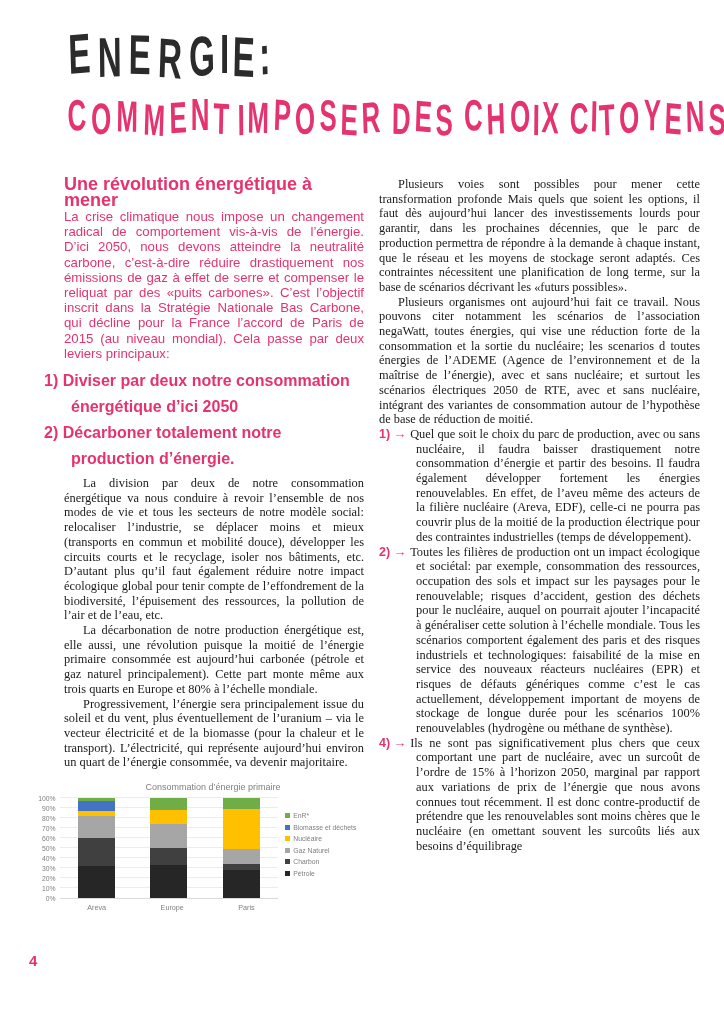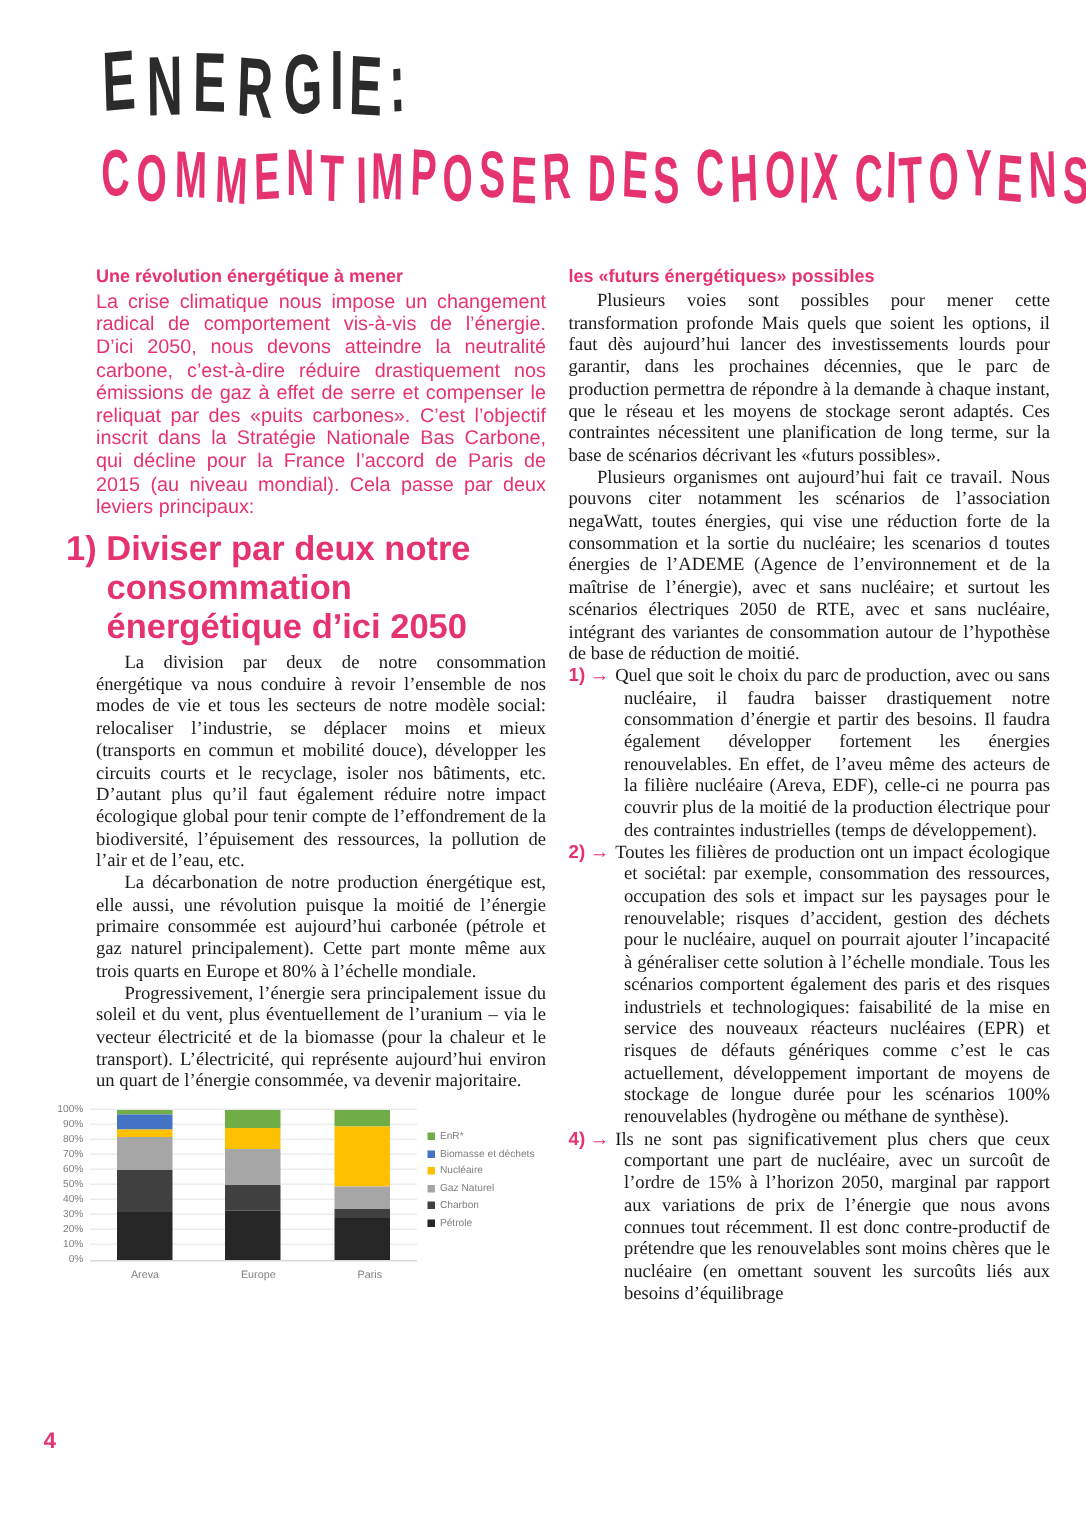--- a/index.html
+++ b/index.html
@@ -8,24 +8,24 @@
   
   .masthead{position:absolute;left:64px;top:30px;width:640px;}
   .title-line{display:block;font-weight:700;white-space:nowrap;}
   .title-black{font-size:46px;color:#2b2b2b;letter-spacing:2px;}
   .title-pink{font-size:36px;color:var(--accent);margin-top:14px;letter-spacing:1px;}
   .tchar{display:inline-block;transform-origin:50% 60%;}
   
   .columns{position:absolute;left:64px;top:176px;width:636px;display:flex;gap:15px;}
   .col-left{width:300px;}
   .col-right{width:321px;}
-  .pink-head{color:var(--accent);font-weight:700;font-size:12px;line-height:16px;margin:0 0 1px 0;}
+  .pink-head{color:var(--accent);font-weight:700;font-size:18px;line-height:16px;margin:0 0 1px 0;}
   .pink-intro{color:var(--accent);font-size:13.2px;line-height:15.2px;text-align:justify;margin:0;}
   .big-list{list-style:none;margin:7px 0 4px 0;padding:0;color:var(--accent);
-            font-weight:700;font-size:23px;line-height:26px;}
+            font-weight:700;font-size:16px;line-height:26px;}
   .big-list li{padding-left:27px;text-indent:-27px;margin-left:-20px;}
   .serif-par{font-family:"Liberation Serif",serif;font-size:12.4px;line-height:14.7px;
              text-align:justify;margin:0;text-indent:19px;}
   .head2 span{display:block;}
   .num-list{list-style:none;margin:0;padding:0;font-family:"Liberation Serif",serif;
             font-size:12.4px;line-height:14.7px;text-align:justify;}
   .num-list li{padding-left:37px;text-indent:-37px;}
   .inum{color:var(--accent);font-weight:700;font-family:"Liberation Sans",sans-serif;font-size:12.5px;padding-right:3px;}
   .arrow{color:var(--accent);font-weight:700;font-family:"Liberation Sans",sans-serif;font-size:13px;padding-right:4px;}
   
@@ -57,27 +57,29 @@
   </header>
 
   <div class="columns">
 
     <div class="col-left">
       <p class="pink-head">Une révolution énergétique à mener</p>
       <p class="pink-intro">La crise climatique nous impose un changement radical de comportement vis-à-vis de l’énergie. D’ici 2050, nous devons atteindre la neutralité carbone, c’est-à-dire réduire drastiquement nos émissions de gaz à effet de serre et compenser le reliquat par des «puits carbones». C’est l’objectif inscrit dans la Stratégie Nationale Bas Carbone, qui décline pour la France  l’accord de Paris de 2015 (au niveau mondial). Cela passe par deux leviers principaux:</p>
 
       <ul class="big-list">
         <li><span class="lnum">1)</span> <span>Diviser par deux notre consommation énergétique d’ici 2050</span></li>
+        <li><span class="lnum">2)</span> <span>Décarboner totalement notre production d’énergie.</span></li>
       </ul>
 
       <p class="serif-par">La division par deux de notre consommation énergétique va nous conduire à revoir l’ensemble de nos modes de vie et tous les secteurs de notre modèle social: relocaliser l’industrie, se déplacer moins et mieux (transports en commun et mobilité douce), développer les circuits courts et le recyclage, isoler nos bâtiments, etc. D’autant plus qu’il faut également réduire notre impact écologique global pour tenir compte de l’effondrement de la biodiversité, l’épuisement des ressources, la pollution de l’air et de l’eau, etc.</p>
       <p class="serif-par">La décarbonation de notre production énergétique est, elle aussi, une révolution puisque la moitié de l’énergie primaire consommée est aujourd’hui carbonée (pétrole et gaz naturel principalement). Cette part monte même aux trois quarts en Europe et 80% à l’échelle mondiale.</p>
       <p class="serif-par">Progressivement, l’énergie sera principalement issue du soleil et du vent, plus éventuellement de l’uranium  – via le vecteur électricité et de la biomasse (pour la chaleur et le transport). L’électricité, qui représente aujourd’hui environ un quart de l’énergie consommée, va devenir majoritaire.</p>
 
       <figure class="chart">
+        <div class="chart-title">Consommation d’énergie primaire</div>
         <div class="chart-body">
           <div class="y-axis">
               <div class="y-tick" style="bottom: 0%;">0%</div>
               <div class="y-tick" style="bottom: 10%;">10%</div>
               <div class="y-tick" style="bottom: 20%;">20%</div>
               <div class="y-tick" style="bottom: 30%;">30%</div>
               <div class="y-tick" style="bottom: 40%;">40%</div>
               <div class="y-tick" style="bottom: 50%;">50%</div>
               <div class="y-tick" style="bottom: 60%;">60%</div>
               <div class="y-tick" style="bottom: 70%;">70%</div>
@@ -153,21 +155,20 @@
         <div class="cats">
             <div>Areva</div>
             <div>Europe</div>
             <div>Paris</div>
           </div>
       </figure>
     </div>
 
     <div class="col-right">
       <p class="pink-head head2">
-        <span>les «futurs énergétiques» possibles</span>
       </p>
       <p class="serif-par">Plusieurs voies sont possibles pour mener cette transformation profonde Mais quels que soient les options, il faut dès aujourd’hui lancer des investissements lourds pour garantir, dans les prochaines décennies, que le parc de production permettra de répondre à  la demande à chaque instant, que le réseau et les moyens de stockage seront adaptés. Ces contraintes nécessitent une planification de long terme, sur la base de scénarios décrivant les «futurs possibles».</p>
       <p class="serif-par">Plusieurs organismes ont aujourd’hui fait ce travail. Nous pouvons citer notamment les scénarios de l’association negaWatt, toutes énergies, qui vise une réduction forte de la consommation et la sortie du nucléaire; les scenarios d toutes énergies de l’ADEME (Agence de l’environnement et de la maîtrise de l’énergie), avec et sans nucléaire; et surtout les scénarios électriques 2050 de RTE, avec et sans nucléaire, intégrant des variantes de consommation autour de l’hypothèse de base de réduction de moitié.</p>
 
       <ol class="num-list">
         <li><span class="inum">1)</span><span class="arrow">→</span><span>Quel que soit le choix du parc de production, avec ou sans nucléaire, il faudra baisser drastiquement notre consommation d’énergie et partir des besoins. Il faudra également développer fortement les énergies renouvelables. En effet, de l’aveu même des acteurs de la filière nucléaire (Areva, EDF), celle-ci ne pourra pas couvrir plus de la moitié de la production électrique pour des contraintes industrielles (temps de développement).</span></li>
         <li><span class="inum">2)</span><span class="arrow">→</span><span>Toutes les filières de production ont un impact écologique et sociétal: par exemple, consommation des ressources, occupation des sols et impact sur les paysages pour le renouvelable; risques d’accident, gestion des déchets pour le nucléaire, auquel on pourrait ajouter l’incapacité à généraliser cette solution à l’échelle mondiale. Tous les scénarios comportent également des paris et des risques industriels et technologiques: faisabilité de la mise en service des nouveaux réacteurs nucléaires (EPR) et risques de défauts génériques comme c’est le cas actuellement, développement important de moyens de stockage de longue durée pour les scénarios 100% renouvelables (hydrogène ou méthane de synthèse).</span></li>
         <li><span class="inum">4)</span><span class="arrow">→</span><span>Ils ne sont pas significativement plus chers que ceux comportant une part de nucléaire, avec un surcoût de l’ordre de 15% à l’horizon 2050, marginal par rapport aux variations de prix de l’énergie que nous avons connues tout récemment. Il est donc contre-productif de prétendre que les renouvelables sont moins chères que le nucléaire (en omettant souvent les surcoûts liés aux besoins d’équilibrage</span></li>
       </ol>
     </div>

